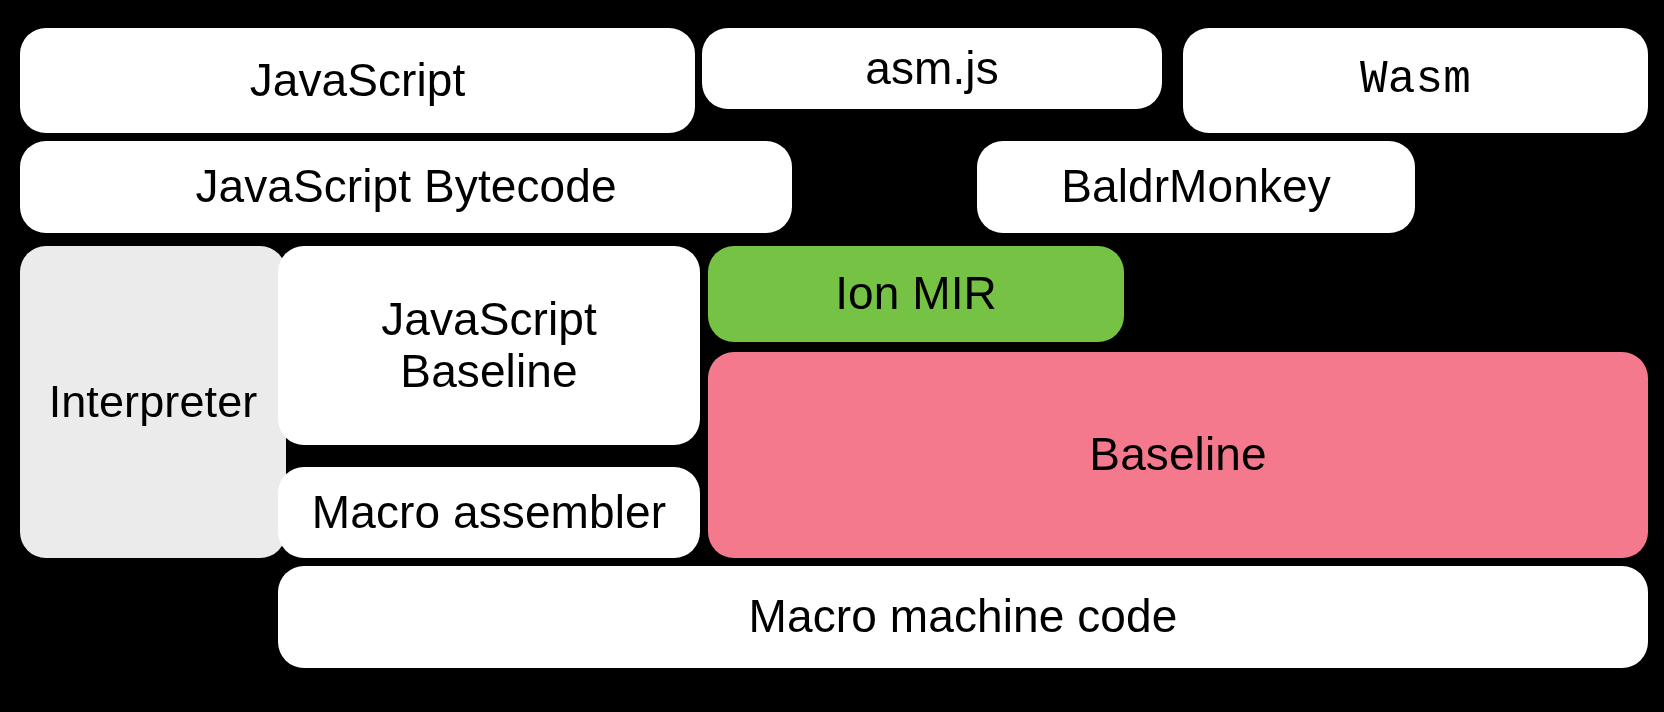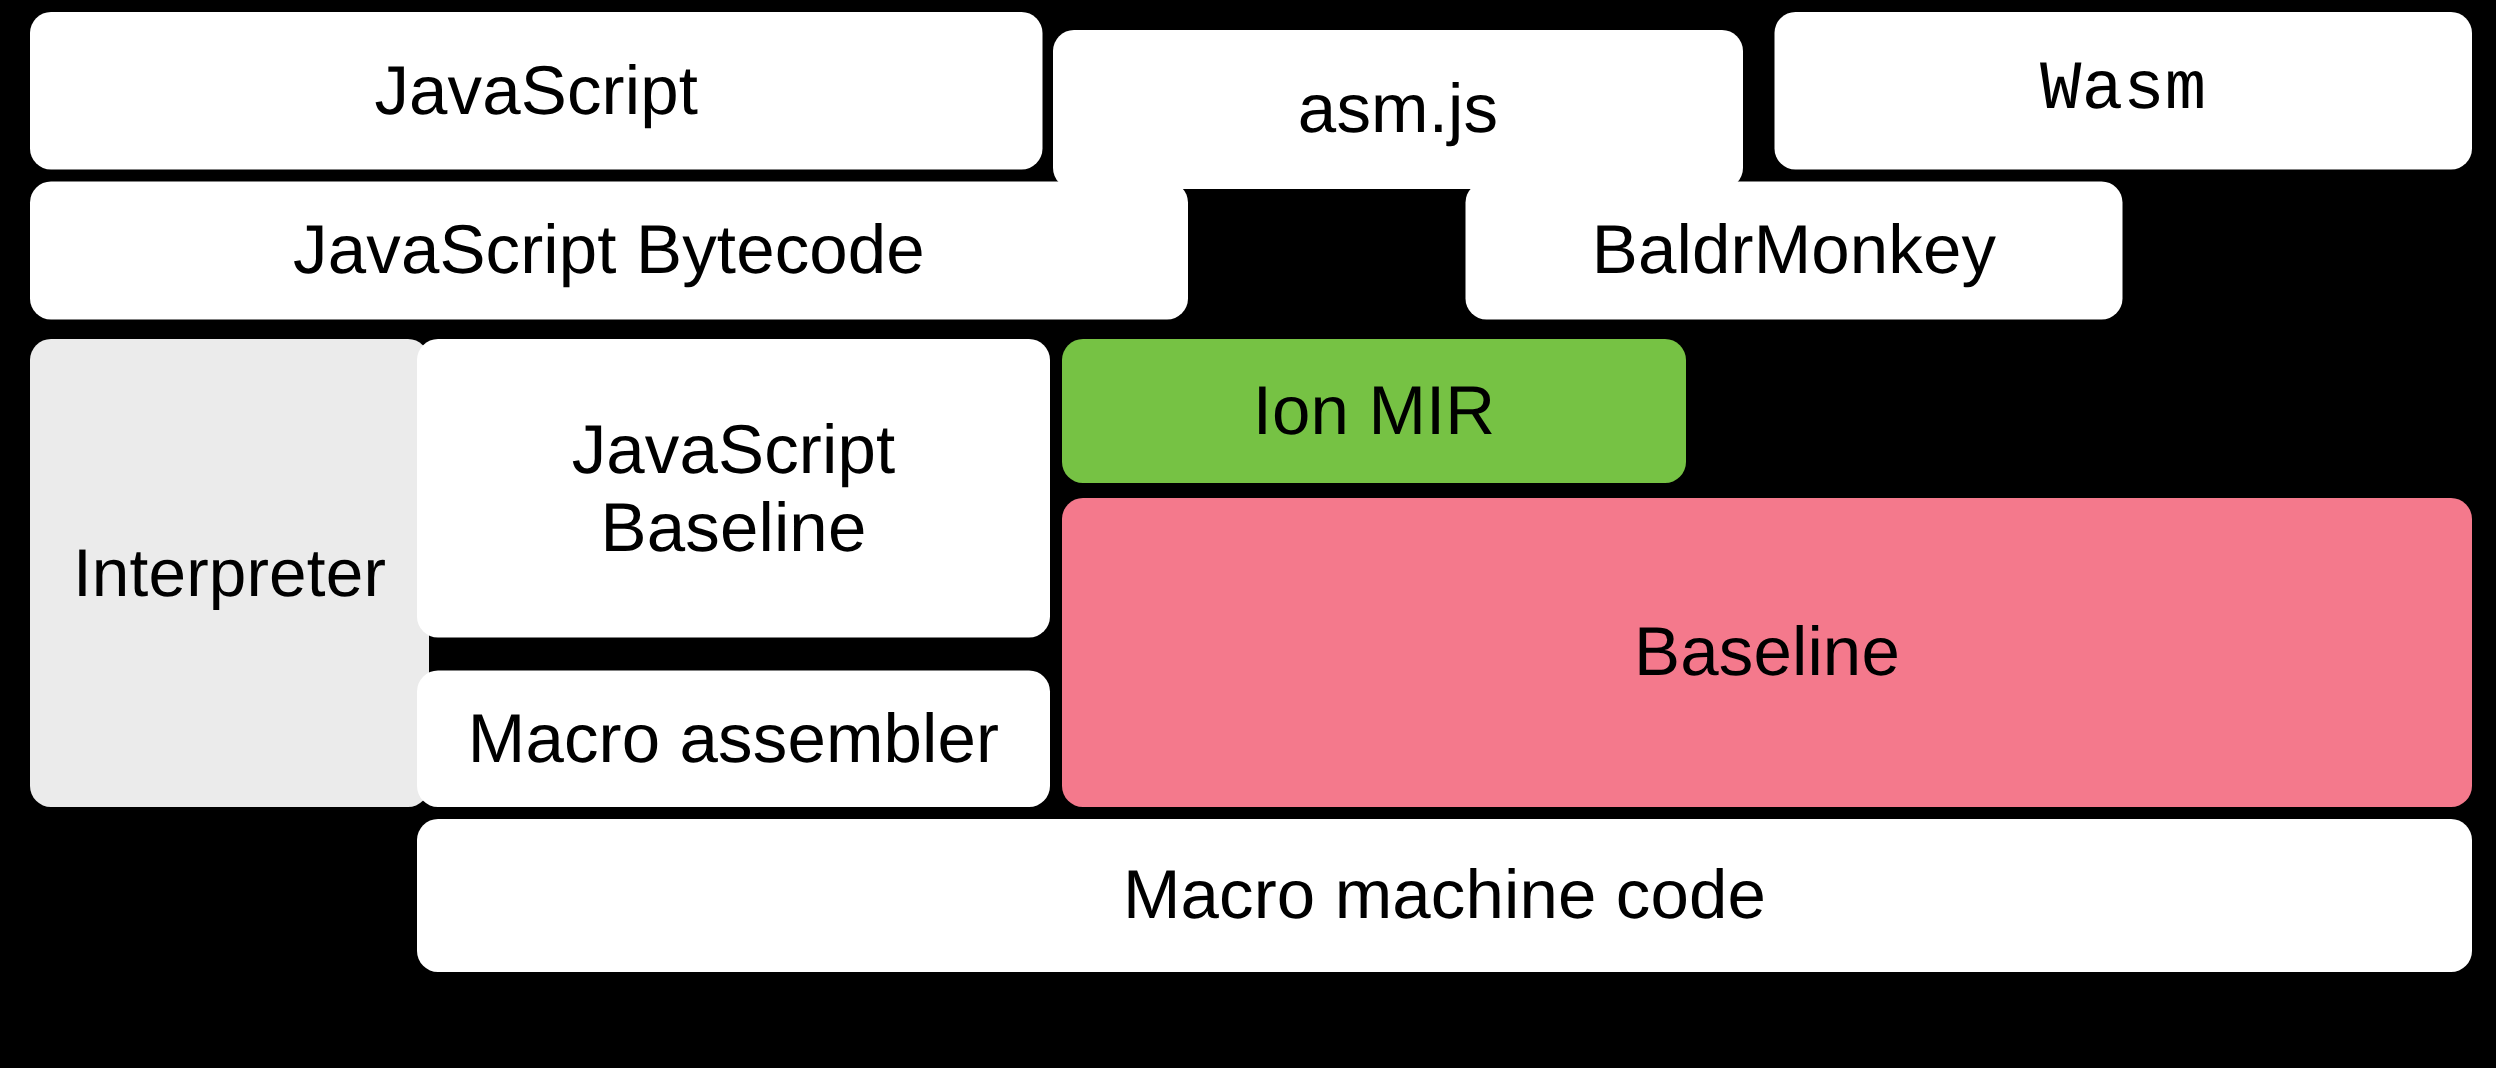--- a/index.html
+++ b/index.html
@@ -13,41 +13,42 @@
   #stack-diagram {
     position: relative;
     width: 1664px;
     height: 712px;
     background: #000000;
     overflow: hidden;
   }
   .node {
     position: absolute;
     box-sizing: border-box;
-    border-radius: 14px;
+    border-radius: 26px;
     background: #ffffff;
     color: #000000;
     display: flex;
     align-items: center;
     justify-content: center;
     text-align: center;
     font-size: 46px;
     line-height: 1.12;
     font-weight: 400;
     letter-spacing: 0.1px;
     white-space: pre-line;
+    margin-top: 20px;
     -webkit-font-smoothing: antialiased;
   }
   .node.fill-grey  { background: #ebebeb; }
   .node.fill-green { background: #76c244; }
   .node.fill-pink  { background: #f4798c; }
 
   
   #n-javascript      { left: 20px;   top: 8px;   width: 675px;  height: 105px; }
-  #n-asmjs           { left: 702px;  top: 20px;   width: 460px;  height: 106px; }
+  #n-asmjs           { left: 702px;  top: 8px;   width: 460px;  height: 81px; }
   #n-wasm            { left: 1183px; top: 8px;   width: 465px;  height: 105px; font-family: Liberation Mono, monospace; }
 
   
   #n-js-bytecode     { left: 20px;   top: 121px; width: 772px;  height: 92px;  }
   #n-baldrmonkey     { left: 977px;  top: 121px; width: 438px;  height: 92px;  }
 
   
   #n-interpreter     { left: 20px;   top: 226px; width: 266px;  height: 312px; font-size: 45px; }
   #n-js-baseline     { left: 278px;  top: 226px; width: 422px;  height: 199px; }
   #n-macro-assembler { left: 278px;  top: 447px; width: 422px;  height: 91px;  }

